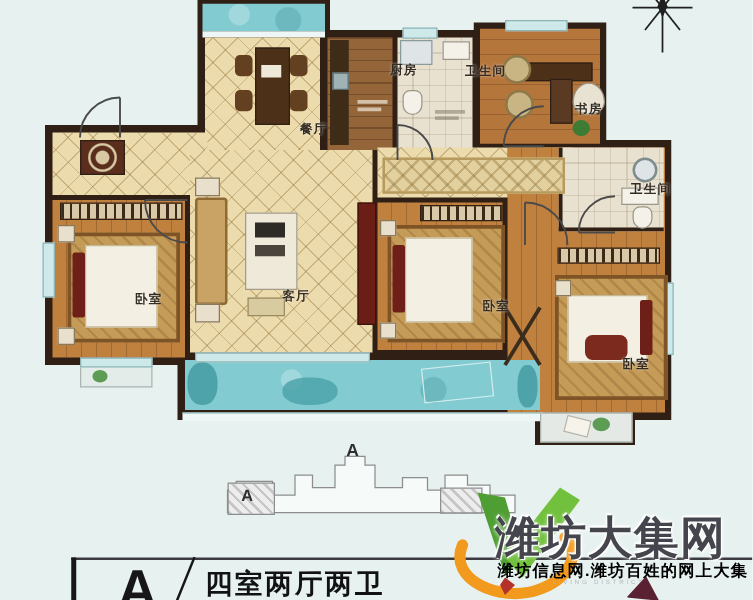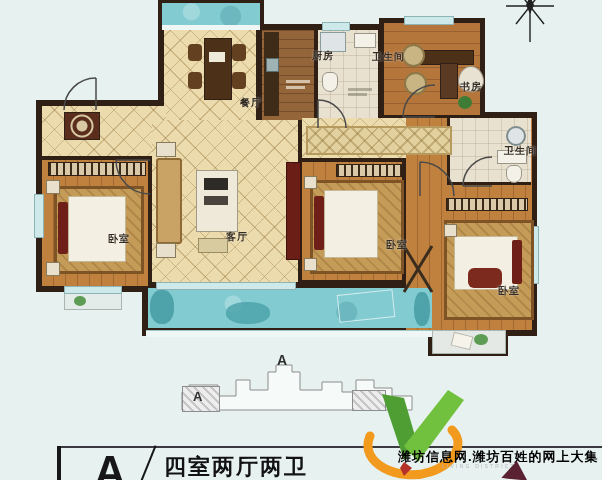--- a/index.html
+++ b/index.html
@@ -216,17 +216,18 @@
   <div class="ib-a" style="left:94px;top:450px;">A</div>
   <div class="ib-slash" style="left:146px;top:444px;"></div>
   <div class="ib-text" style="left:164px;top:452px;">四室两厅两卫</div>
 
   <svg class="abs" style="left:356px;top:388px;" width="120" height="92" viewBox="0 0 120 92">
     <path d="M14 48 C 2 76, 44 94, 74 84 C 98 76, 110 56, 96 42" stroke="#f19a1e" stroke-width="9" fill="none" stroke-linecap="round"></path>
     <path d="M26 6 L48 10 L62 58 L48 72 Z" fill="#4f9e33"></path>
     <path d="M92 2 L108 12 L62 74 L48 58 Z" fill="#72c13e"></path>
     <path d="M48 74 L56 80 L48 88 L44 80 Z" fill="#b4322a"></path>
   </svg>
+  <div class="wm-title" style="left:396px;top:406px;">潍坊大集网</div>
   <div class="wm-sub" style="left:398px;top:448px;">潍坊信息网.潍坊百姓的网上大集</div>
   <div class="wm-tag" style="left:442px;top:463px;">LIVING DISTRICT</div>
   <div class="wm-blob" style="left:503px;top:461px;"></div>
 
 </div>
 
 </body></html>

